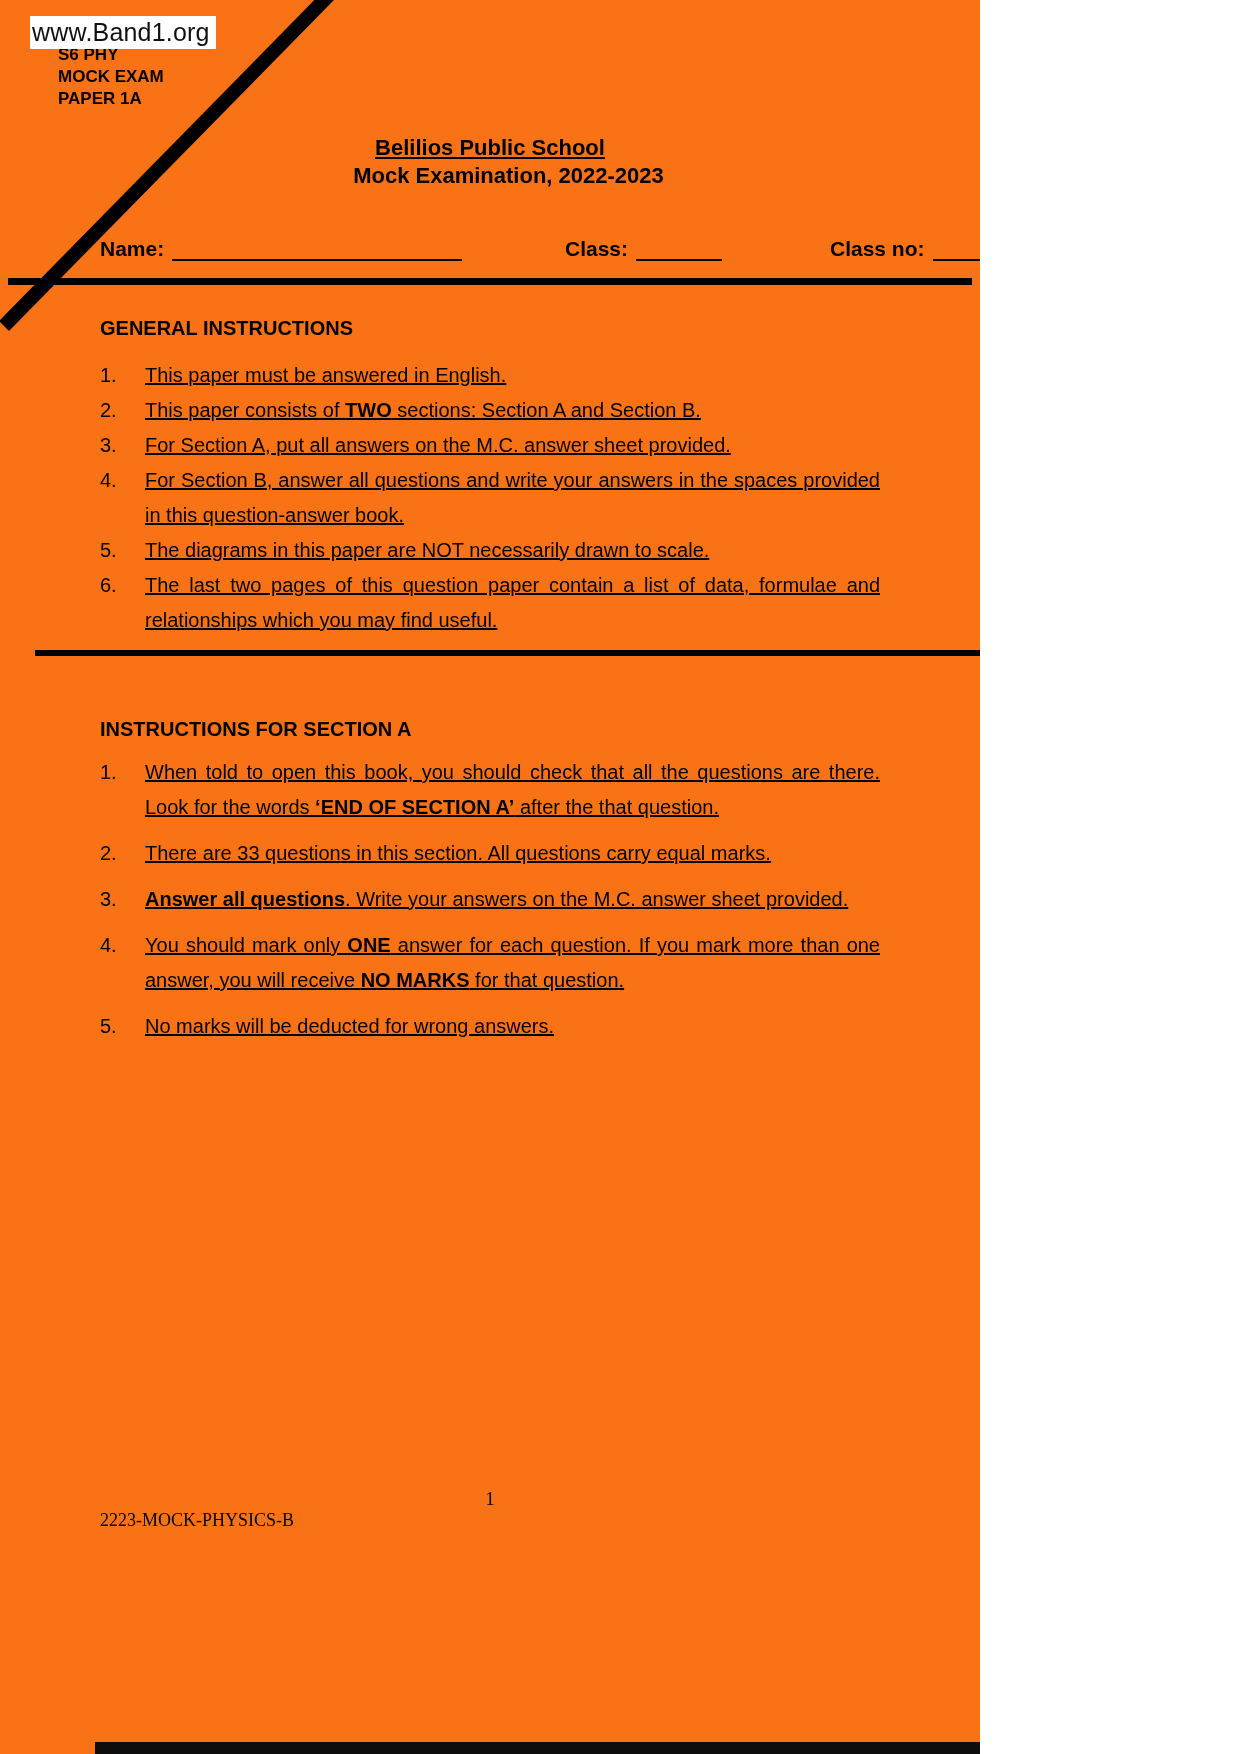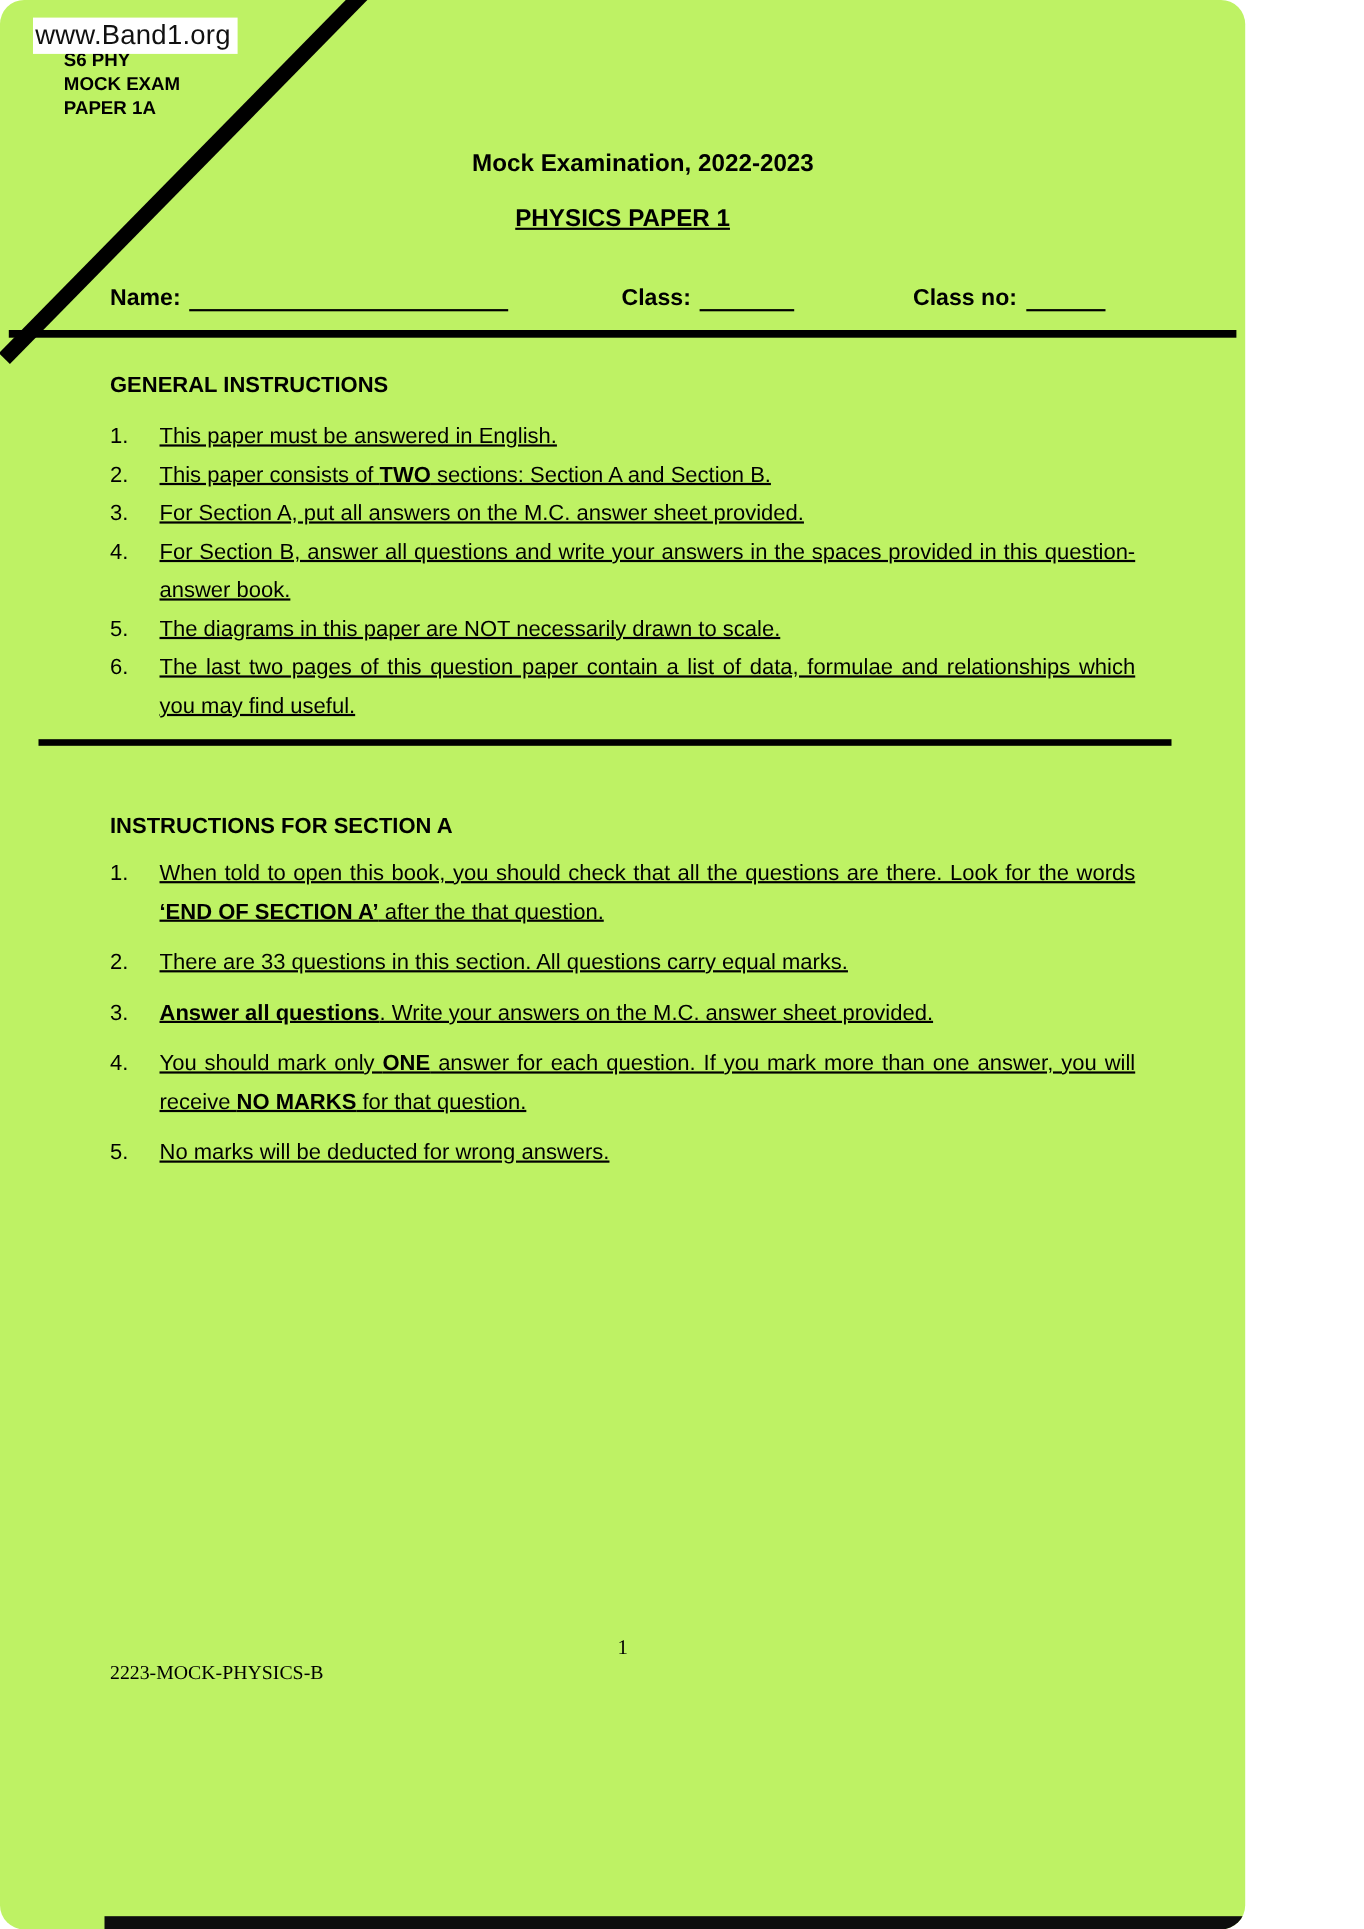--- a/index.html
+++ b/index.html
@@ -4,24 +4,23 @@
 <style>
   * { margin: 0; padding: 0; box-sizing: border-box; }
   html, body { background: #ffffff; }
   body {
     width: 1240px; height: 1754px;
     font-family: "Liberation Sans", sans-serif;
     color: #000;
   }
   .page {
     position: relative;
-    width: 1132px; height: 1754px;
+    width: 980px; height: 1754px;
     overflow: hidden;
-    background: #bef264;
-    border-radius: 22px;
+    background: #f97316;
   }
   
   .diag-svg { position: absolute; top: 0; left: 0; z-index: 1; }
   .watermark {
     position: absolute; top: 16px; left: 30px; z-index: 3;
     background: #fff; padding: 2px 6px 2px 2px;
     font-size: 25px; color: #111; letter-spacing: 0.2px;
   }
   .corner {
     position: absolute; top: 44px; left: 58px; z-index: 2;
@@ -97,22 +96,22 @@
 
   <div class="watermark">www.Band1.org</div>
 
   <div class="corner">
     <div>S6 PHY</div>
     <div>MOCK EXAM</div>
     <div>PAPER 1A</div>
   </div>
 
   <div class="head-center">
+    <div class="school">Belilios Public School</div>
     <div class="mockexam">Mock Examination, 2022-2023</div>
-    <div class="paper-title">PHYSICS PAPER 1</div>
   </div>
 
 
   <div class="row-name">
     <span class="grp grp-name">
       <span>Name:</span><span class="blank name"></span>
     </span>
     <span class="grp grp-class">
       <span>Class:</span><span class="blank cls"></span>
     </span>

